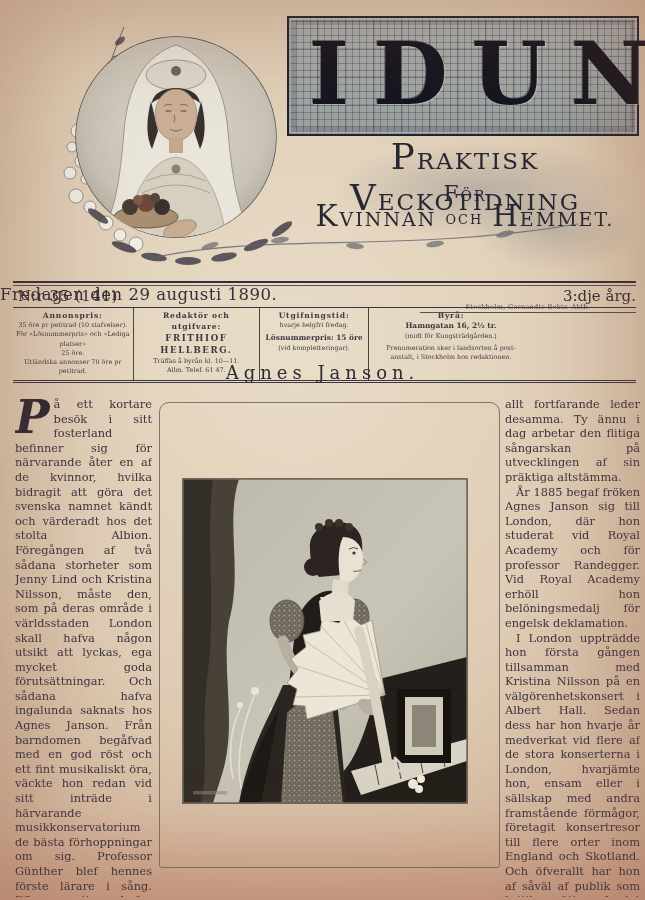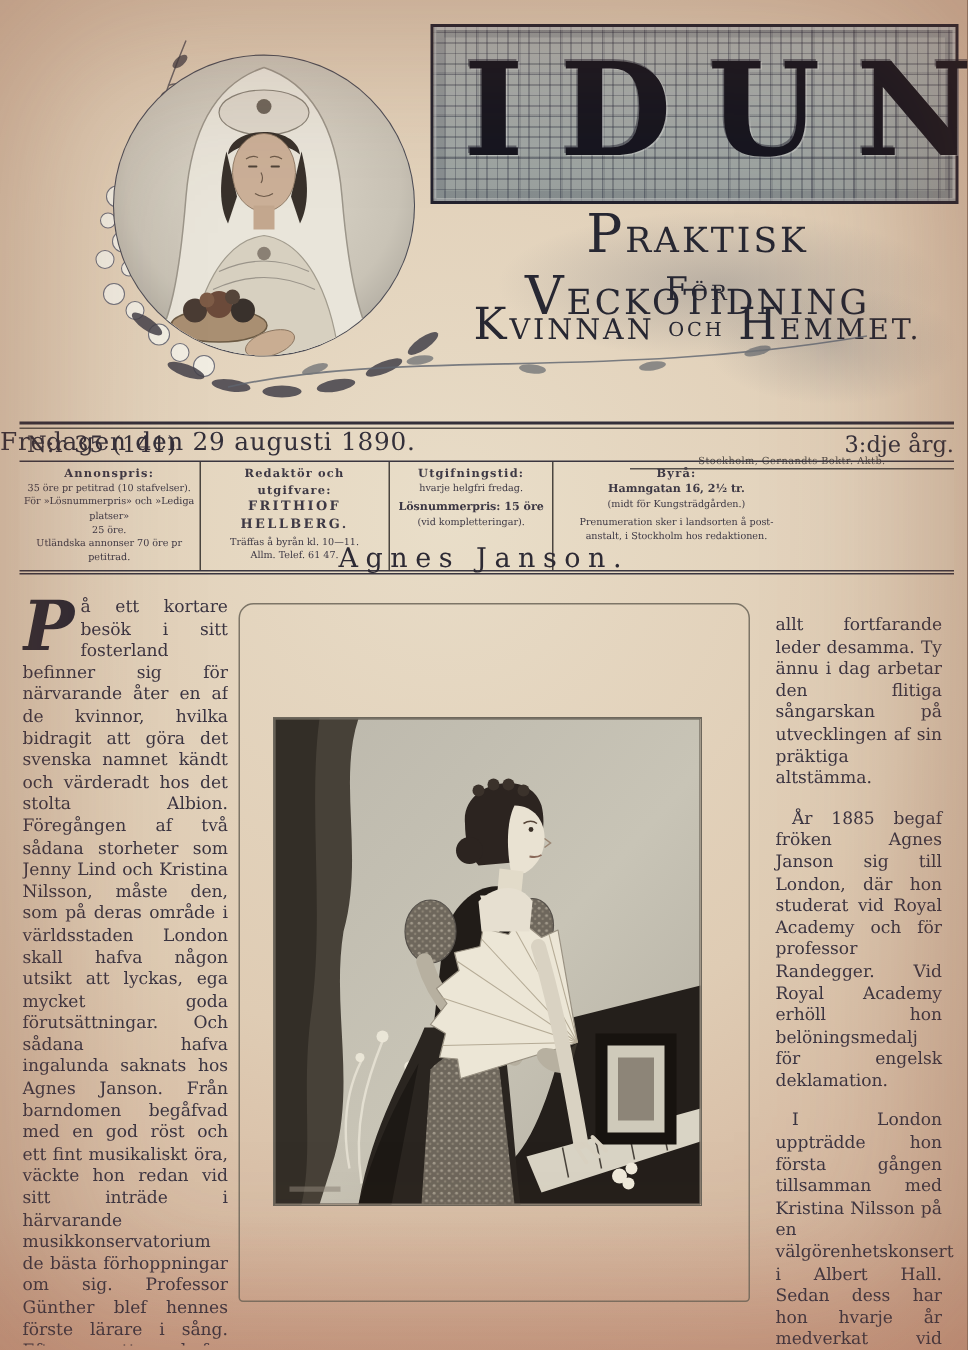--- a/index.html
+++ b/index.html
@@ -66,21 +66,21 @@
   .ibox .gap{margin-top:3px;}
   .w1{width:19.2%;} .w2{width:18%;} .w3{width:20.3%;} .w4{width:17.5%;} .w5{width:25%;padding-left:12px;}
 
   
   .article-title{left:0;top:362px;width:645px;text-align:center;font-size:18px;
     letter-spacing:5px;color:#2d2a34;}
   .col{font-size:11.4px;line-height:14.6px;text-align:justify;overflow:hidden;
     hyphens:auto;-webkit-hyphens:auto;color:#3b3542;}
   .col-left{left:15px;top:397px;width:137px;height:500px;}
   .col-right{left:505px;top:397px;width:135px;height:500px;}
-  .col p{margin:12px;}
+  .col p{margin:0;}
   .col p.ind{text-indent:11px;}
   .dropcap{float:left;font-size:46px;line-height:36px;padding:2px 4px 0 0;
     font-style:italic;font-weight:bold;color:#2d2a34;font-family:"DejaVu Serif",serif;}
   .photo-frame{left:159px;top:402px;width:341px;height:466px;box-sizing:border-box;
     border:1px solid #7d7567;border-radius:10px 10px 3px 3px;}
   .photo{left:183px;top:479px;width:284px;height:324px;box-shadow:0 0 0 1px #6d675c;}
   .photo svg{display:block;}
   .masthead-art{left:28px;top:10px;width:300px;height:260px;}
   .branch{left:150px;top:216px;width:430px;height:56px;opacity:.8;}
 </style>

